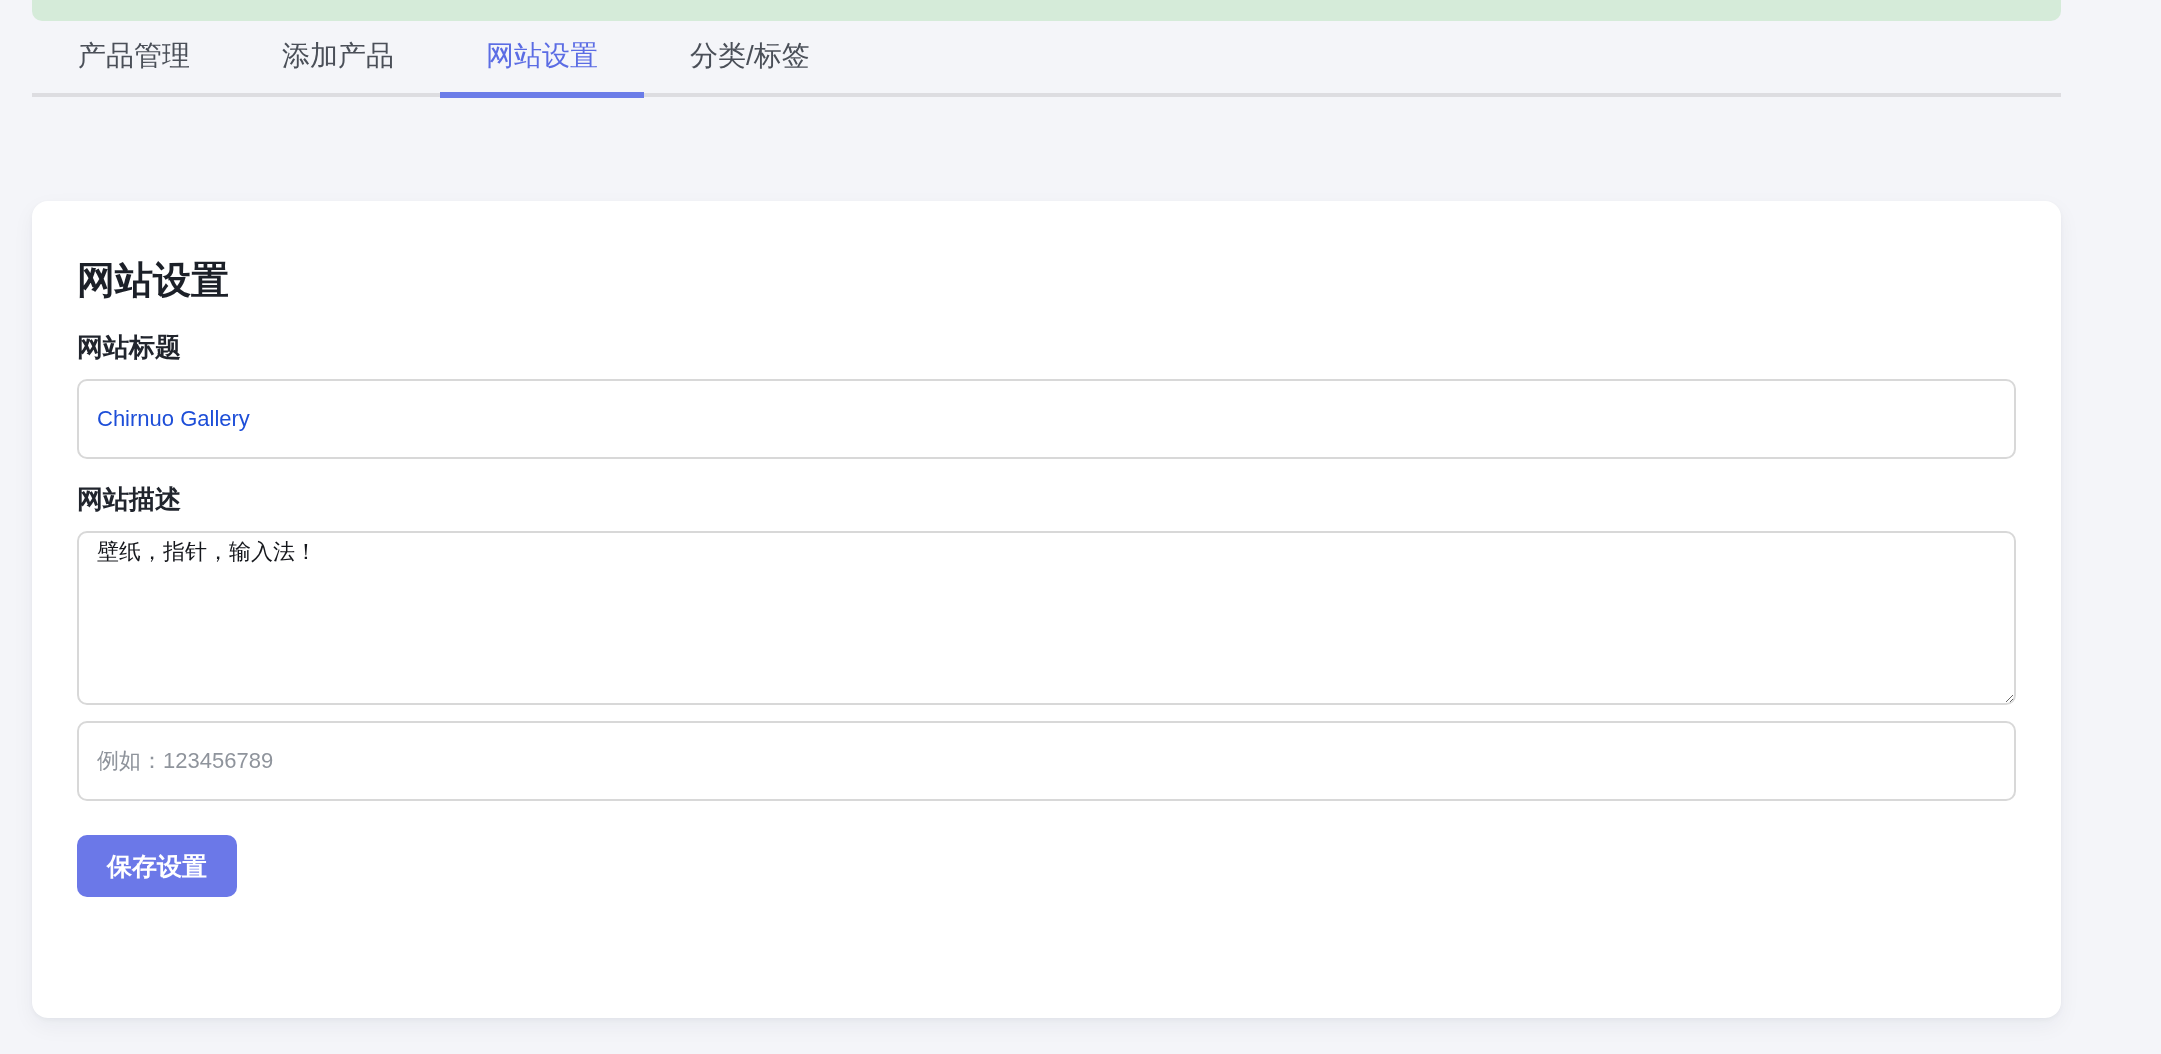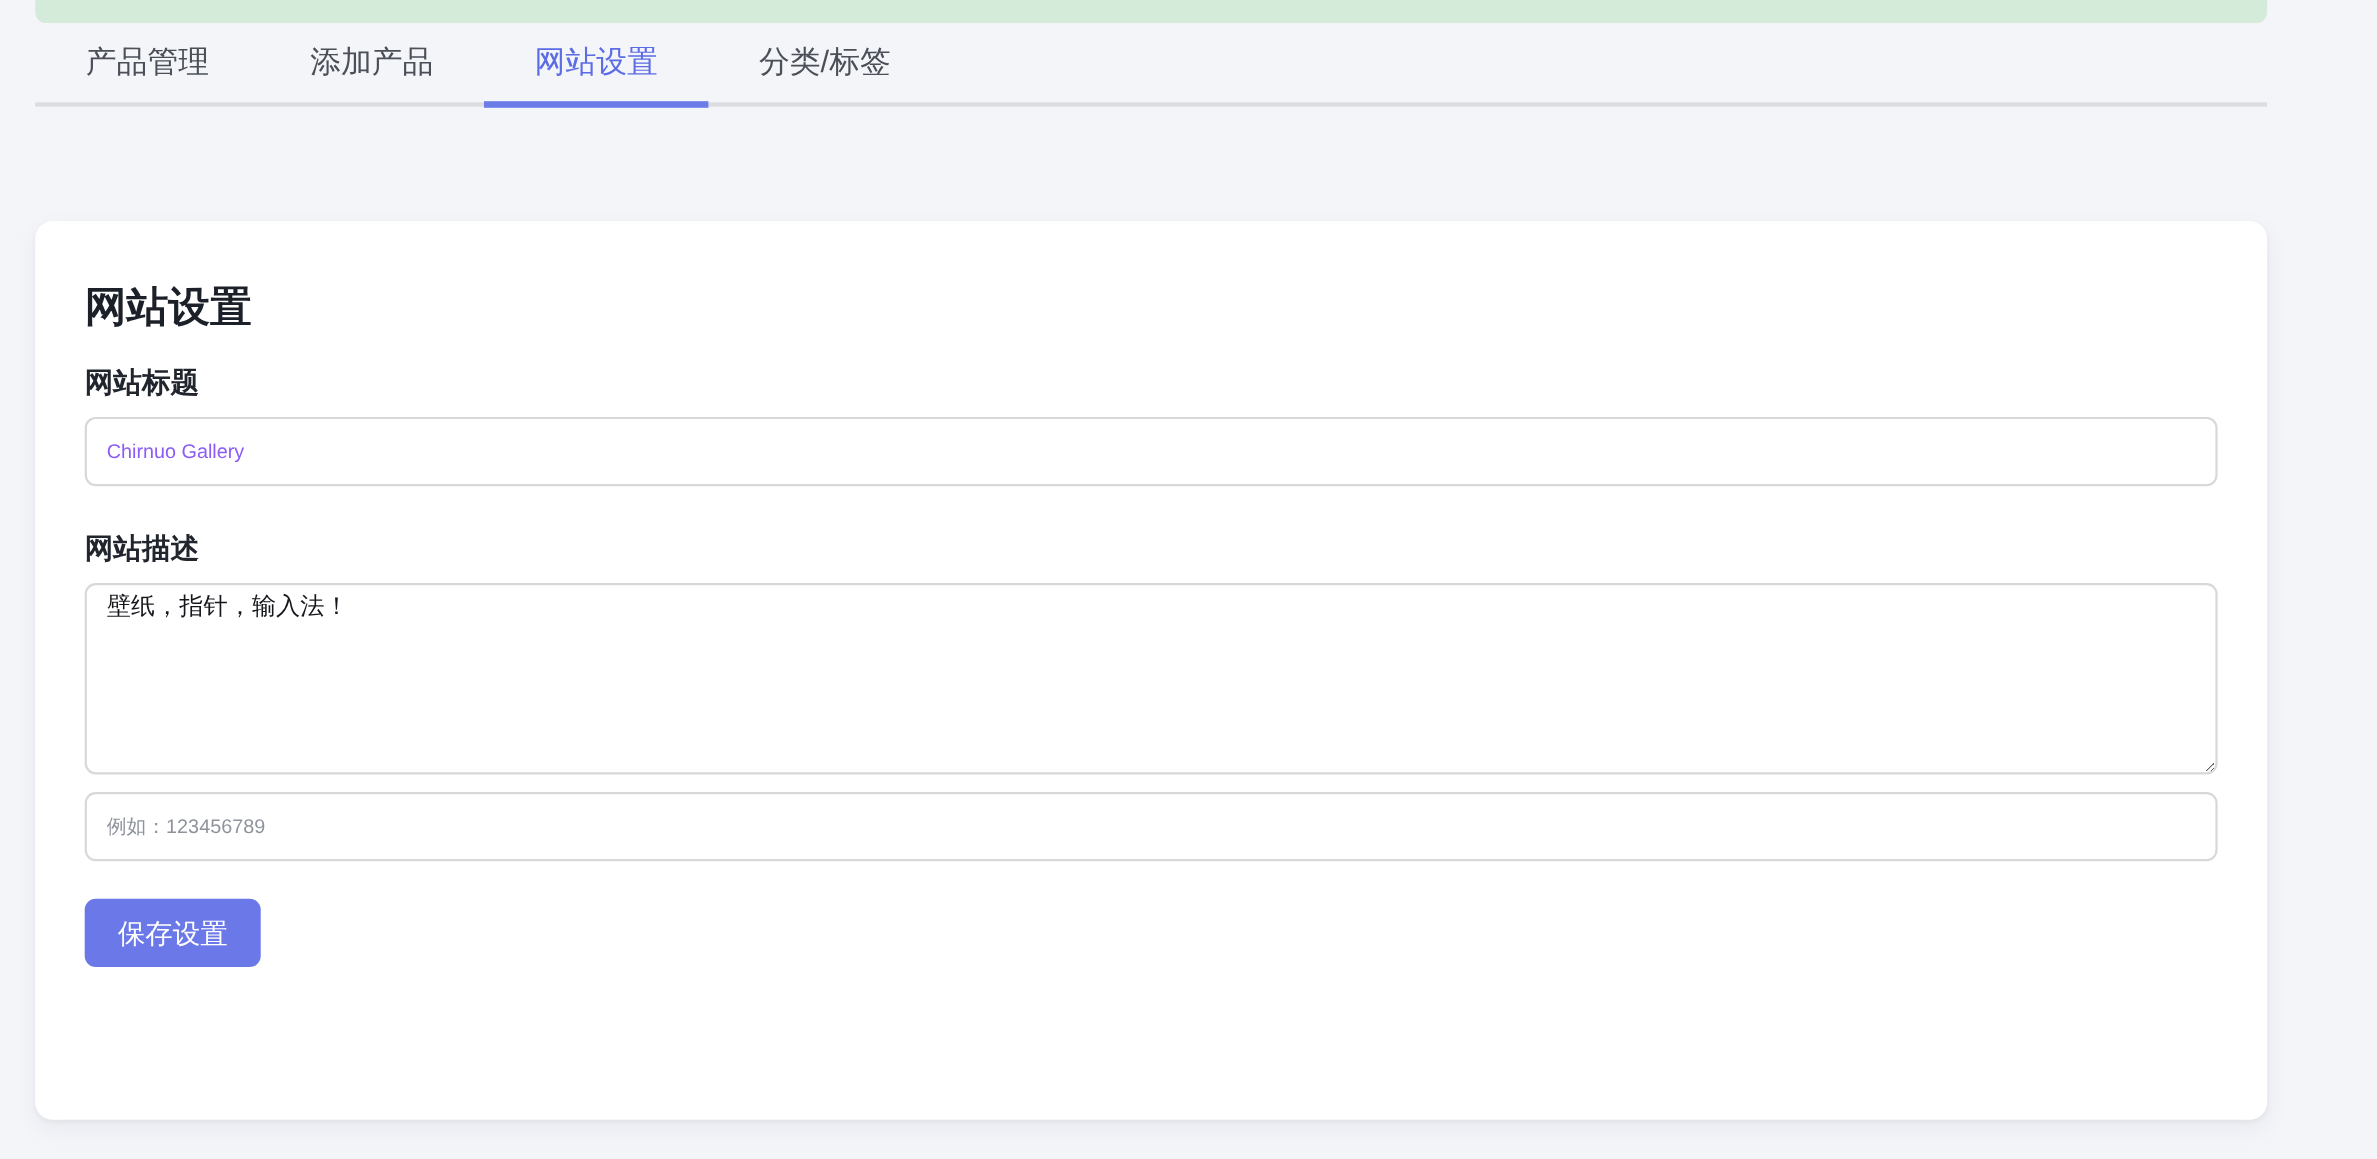--- a/index.html
+++ b/index.html
@@ -75,36 +75,36 @@
     color: #1c2028;
   }
   .field-label {
     display: block;
     font-size: 26px;
     line-height: 32px;
     font-weight: 600;
     color: #21252d;
   }
   .field-label.first { margin-top: 28px; }
-  .field-label.mid   { margin-top: 40px; }
+  .field-label.mid   { margin-top: 24px; }
   .field-label.last  { margin-top: 54px; }
 
   .text-input {
     display: block;
     margin-top: 16px;
     width: 100%;
-    height: 63px;
+    height: 80px;
     box-sizing: border-box;
     border: 2px solid #d8d8d8;
     border-radius: 10px;
     background: #ffffff;
     padding: 0 18px;
     font-family: "Liberation Sans", "DejaVu Sans", sans-serif;
-    font-size: 18px;
-    color: #8b5cf6;
+    font-size: 22px;
+    color: #1d4ed8;
     outline: none;
   }
   .text-area {
     display: block;
     margin-top: 16px;
     width: 100%;
     height: 174px;
     box-sizing: border-box;
     border: 2px solid #d8d8d8;
     border-radius: 10px;
@@ -123,21 +123,21 @@
   .save-button {
     margin-top: 34px;
     height: 62px;
     padding: 0 30px;
     border: none;
     border-radius: 10px;
     background: #6b78e8;
     color: #ffffff;
     font-family: "Liberation Sans", "DejaVu Sans", sans-serif;
     font-size: 25px;
-    font-weight: 400;
+    font-weight: 700;
     cursor: pointer;
   }
 </style>
 </head>
 <body>
 
 <div class="alert-success"></div>
 
 <nav class="tabs">
   <div class="tab">产品管理</div>

